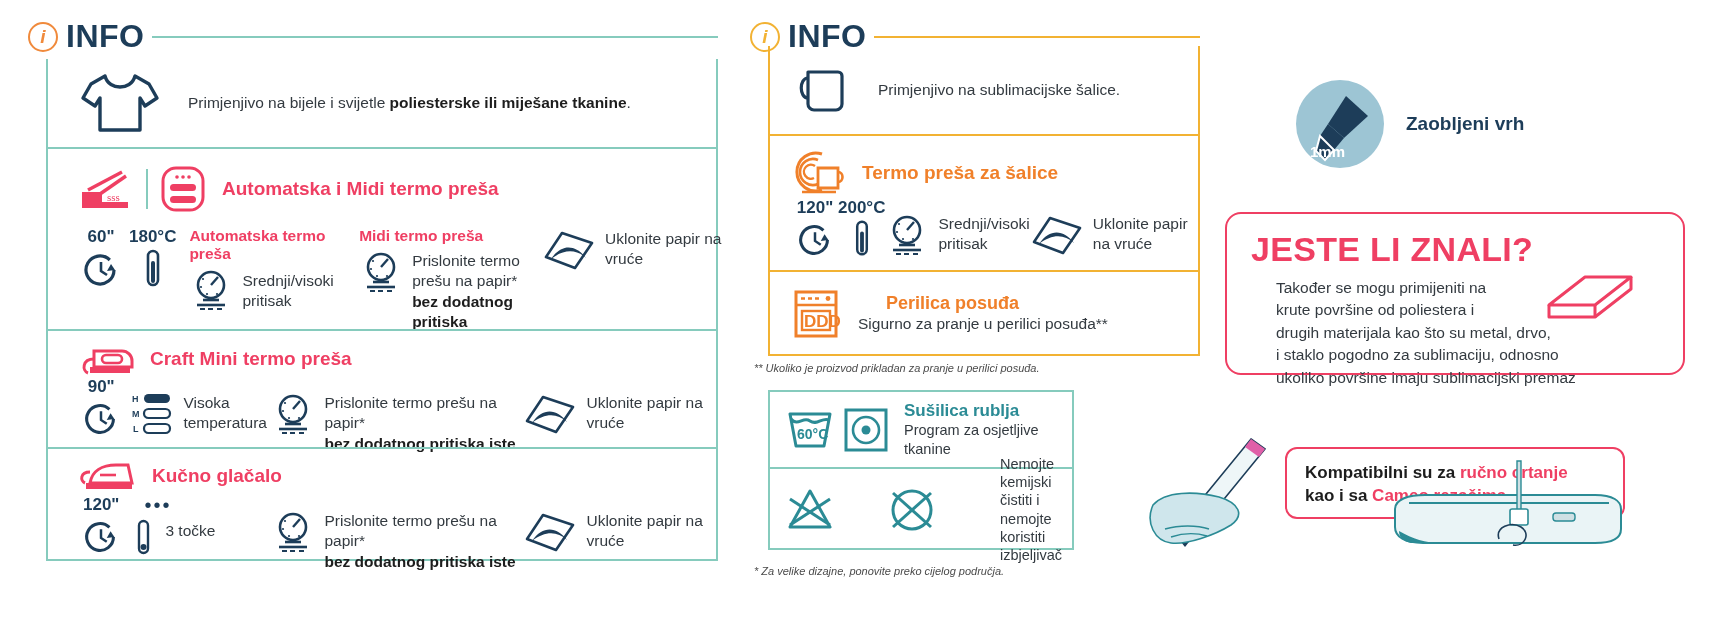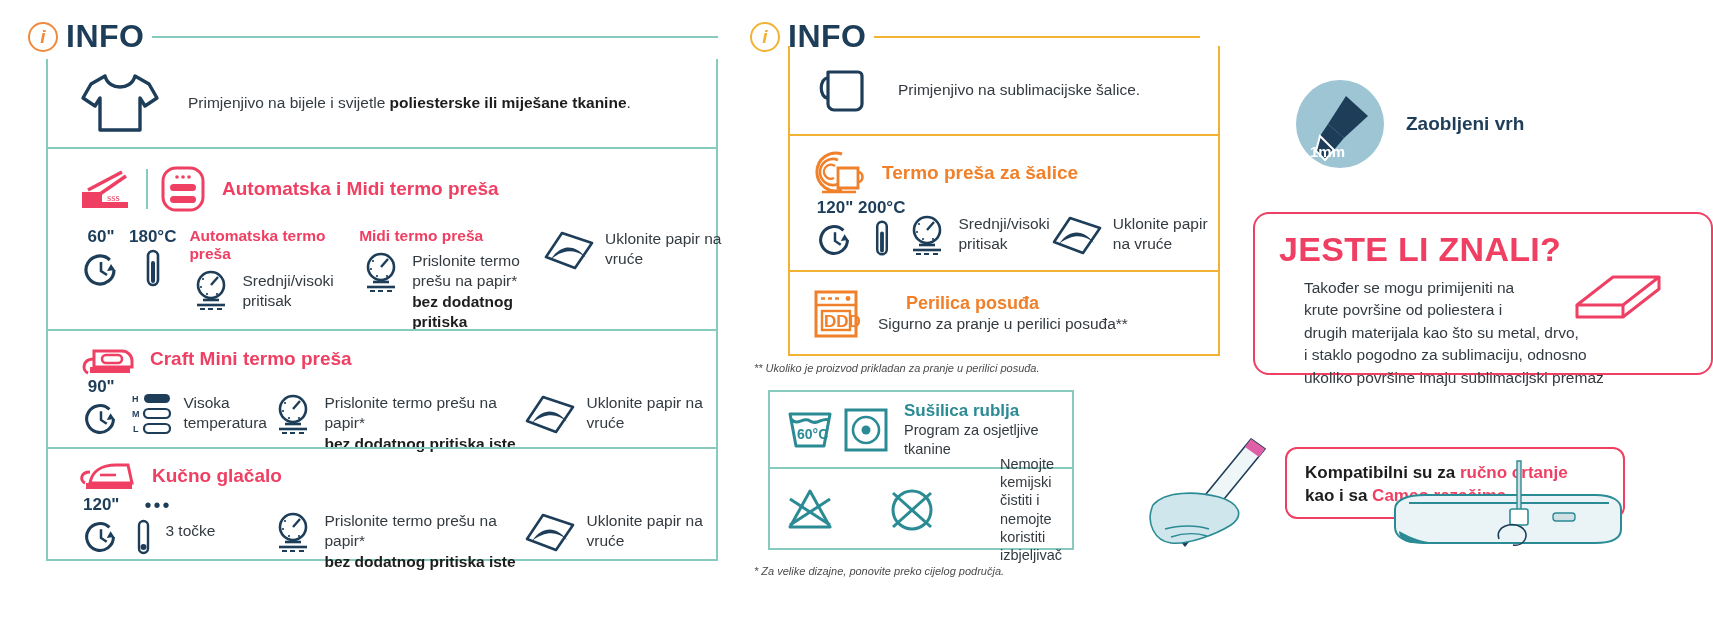--- a/index.html
+++ b/index.html
@@ -303,21 +303,21 @@
   </div>
 
   <div class="abs" style="left:750px;top:18px;width:450px;">
     <div class="info-head">
       <div class="info-circle orange">i</div>
       <div class="info-word">INFO</div>
       <div class="head-rule orange"></div>
     </div>
   </div>
 
-  <div class="abs panel orange" style="left:788px;top:46px;width:432px;height:310px;">
+  <div class="abs panel orange" style="left:768px;top:46px;width:432px;height:310px;">
 
     <div style="height:88px;display:flex;align-items:center;padding-left:24px;">
       <div>
         <svg width="58" height="56" viewBox="0 0 58 56">
           <path d="M14 10 h30 a4 4 0 0 1 4 4 v28 a6 6 0 0 1 -6 6 H20 a6 6 0 0 1 -6 -6 z" fill="none" stroke="#1d3d59" stroke-width="3.2" stroke-linejoin="round"></path>
           <path d="M14 16 C5 16 5 36 14 36" fill="none" stroke="#1d3d59" stroke-width="3.2"></path>
         </svg>
       </div>
       <div class="body-txt" style="margin-left:26px;">Primjenjivo na sublimacijske šalice.</div>
     </div>
@@ -438,21 +438,21 @@
       <svg width="88" height="88" viewBox="0 0 88 88" style="position:absolute;left:0;top:0;">
         <path d="M50 16 L72 36 L48 58 L32 44 Z" fill="#1d3d59"></path>
         <path d="M32 44 L48 58 L38 70 L24 56 Z" fill="#1d3d59"></path>
         <path d="M24 56 L38 70 L29 80 L20 71 Z" fill="#1d3d59" stroke="#ffffff" stroke-width="2"></path>
       </svg>
       <div class="tipmm">1mm</div>
     </div>
     <div class="tiplabel">Zaobljeni vrh</div>
   </div>
 
-  <div class="abs dyk" style="left:1225px;top:212px;width:460px;height:163px;margin-left:28px;">
+  <div class="abs dyk" style="left:1225px;top:212px;width:460px;height:163px;">
     <div class="dyk-title" style="margin:16px 0 8px 24px;">JESTE LI ZNALI?</div>
     <div style="position:relative;padding-left:25px;">
       <div class="dyk-body" style="margin-left:24px;width:420px;">
         <div>Također se mogu primijeniti na</div>
         <div>krute površine od poliestera i</div>
         <div>drugih materijala kao što su metal, drvo,</div>
         <div>i staklo pogodno za sublimaciju, odnosno</div>
         <div>ukoliko površine imaju sublimacijski premaz</div>
       </div>
       <svg width="110" height="62" viewBox="0 0 110 62" style="position:absolute;left:300px;top:-6px;">

